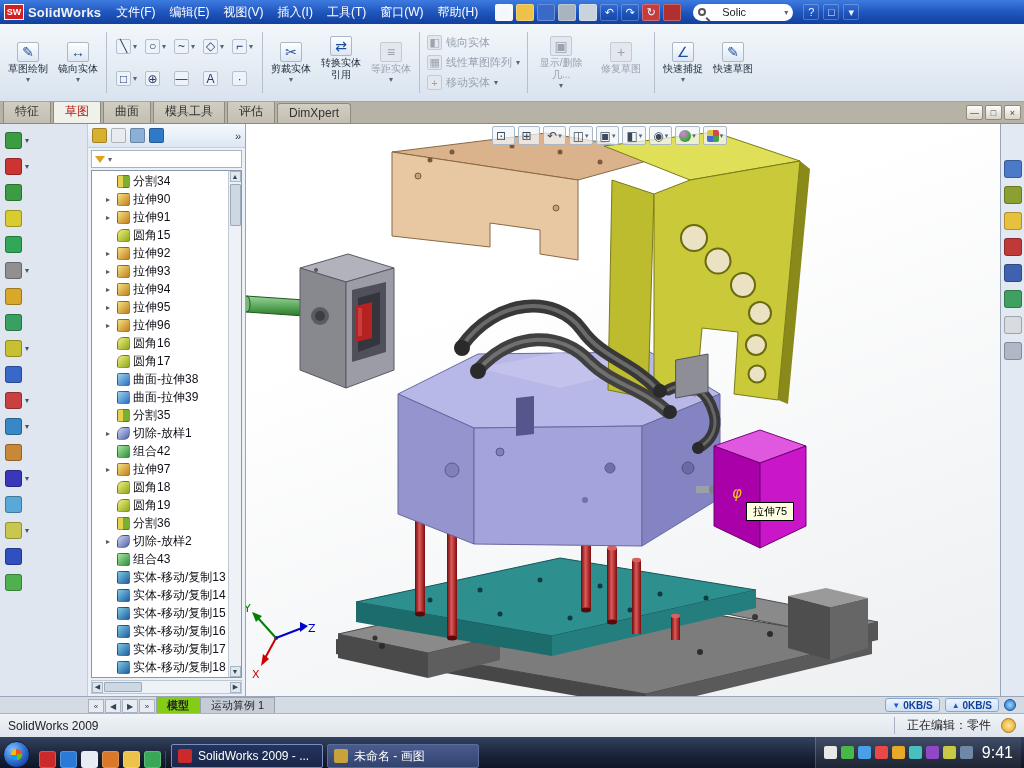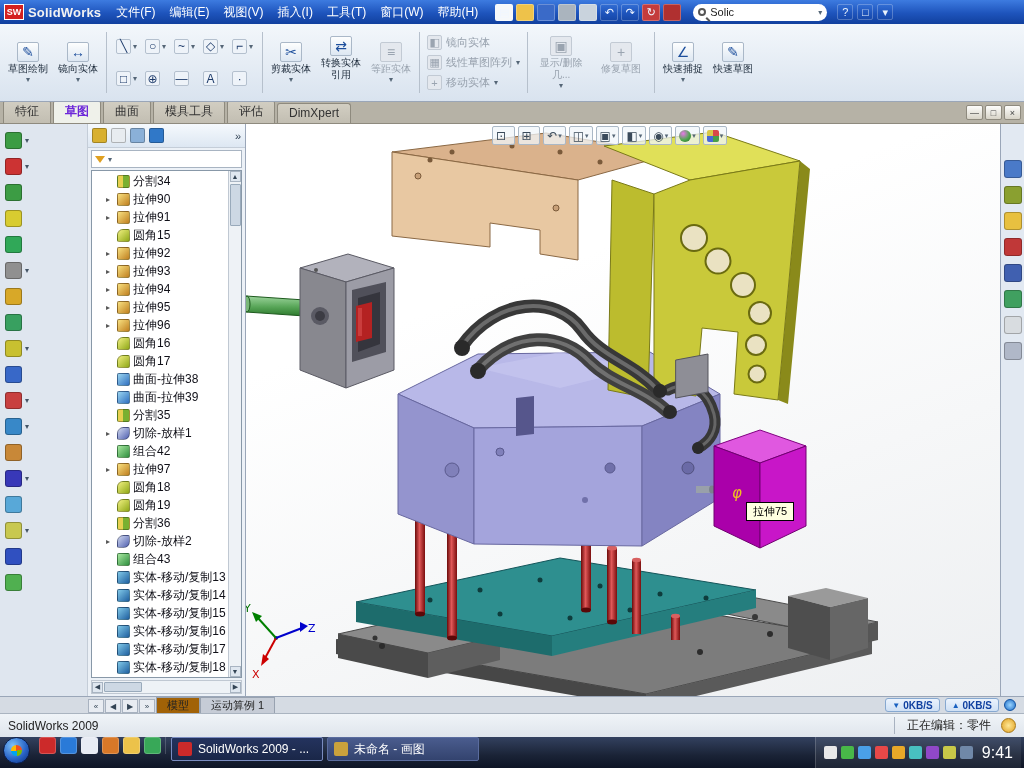--- a/index.html
+++ b/index.html
@@ -9,21 +9,21 @@
 
 
 .titlebar{height:24px;flex:none;background:linear-gradient(180deg,#3d7be0,#1e54bc 55%,#11409e);display:flex;align-items:center;padding:0 4px;gap:2px;color:#fff}
 .logo{display:flex;align-items:center;gap:4px;margin-right:6px}
 .logo-badge{width:20px;height:16px;background:#d42020;border:1px solid #fff;color:#fff;font-weight:bold;font-size:9px;display:flex;align-items:center;justify-content:center}
 .logo-text{font-weight:bold;font-size:13px;color:#f2f2f2;letter-spacing:.2px}
 .menubar{display:flex;align-items:center}
 .menu-item{padding:3px 7px;font-size:12px;color:#fff;white-space:nowrap}
 .std-icons{display:flex;align-items:center;gap:3px;margin-left:8px}
 .ticon{width:18px;height:17px;border-radius:2px;display:flex;align-items:center;justify-content:center;font-size:11px;color:#f0f6ff;border:1px solid rgba(255,255,255,.25)}
-.searchbox{margin-left:10px;width:134px;height:17px;background:#fff;border-radius:9px;display:flex;align-items:center;padding:0 5px;gap:4px;color:#333}
+.searchbox{margin-left:10px;width:100px;height:17px;background:#fff;border-radius:9px;display:flex;align-items:center;padding:0 5px;gap:16px;color:#333}
 .mag{width:8px;height:8px;border:2px solid #555;border-radius:50%;position:relative;flex:none}
 .mag::after{content:"";position:absolute;width:2px;height:5px;background:#555;left:7px;top:7px;transform:rotate(-45deg)}
 .search-text{flex:1;font-size:11px;color:#222;overflow:hidden;white-space:nowrap}
 .sarrow{font-size:8px;color:#567}
 .right-ticons{display:flex;align-items:center;gap:4px;margin-left:8px}
 .rticon{width:16px;height:16px;display:flex;align-items:center;justify-content:center;font-size:11px;color:#eaf2fc;border:1px solid rgba(255,255,255,.25);border-radius:2px}
 
 
 .cmdbar{height:78px;flex:none;background:linear-gradient(#f3f7fb,#d9e3ef);border-bottom:1px solid #9aa6b8;display:flex;align-items:stretch;padding:2px 4px;position:relative}
 .watermark{position:absolute;right:34px;top:2px;font-size:60px;font-style:italic;font-weight:bold;color:#ccd6e2;font-family:"DejaVu Serif",serif;letter-spacing:-4px;pointer-events:none}
@@ -41,21 +41,21 @@
 .pat-btn{display:flex;align-items:center;gap:4px;font-size:11px;color:#1c2a3a;white-space:nowrap}
 .picon{width:15px;height:15px;font-size:11px;display:flex;align-items:center;justify-content:center;background:#e8eef6;border:1px solid #a8b4c4;color:#1c4e9c;border-radius:2px}
 [data-disabled="true"]{color:#98a2ae}
 [data-disabled="true"] .bicon,[data-disabled="true"] .picon{color:#9aa4b0;background:#e4e8ee;border-color:#c2cad4}
 [data-show="false"]{visibility:hidden}
 
 
 .tabrow{height:22px;flex:none;background:#b6b2a6;border-bottom:1px solid #8e8a7e;display:flex;align-items:flex-end;padding:2px 3px 0;gap:2px}
 .cm-tabs{display:flex;align-items:flex-end;gap:2px}
 .cm-tab{padding:2px 11px 3px;font-size:12px;background:linear-gradient(#d2cec2,#c2beb2);border:1px solid #8e8a7e;border-bottom:none;border-radius:3px 3px 0 0;color:#333;white-space:nowrap}
-.cm-tab[data-active="true"]{background:#eff1ea;font-weight:bold;color:#6d28d9}
+.cm-tab[data-active="true"]{background:#eff1ea;font-weight:normal;color:#b91c1c}
 .win-btns{margin-left:auto;display:flex;gap:2px;padding-bottom:3px}
 .wbtn{width:17px;height:15px;background:linear-gradient(#fdfdfb,#d8d4c8);border:1px solid #8e8a7e;font-size:9px;display:flex;align-items:center;justify-content:center;color:#444;border-radius:2px}
 
 
 .client{flex:none;height:572px;display:flex}
 .left-toolbar{width:88px;flex:none;padding:8px 0 0 5px;display:flex;flex-direction:column;gap:9px;background:#dfe6ef;border-right:1px solid #c4cdd8}
 .lt-item{display:flex;align-items:center;gap:3px;height:17px}
 .lt-icon{width:17px;height:17px;border:1px solid rgba(0,0,0,.28);border-radius:3px;flex:none}
 .lt-arr{font-size:8px;color:#456}
 
@@ -98,32 +98,32 @@
 .hicon[data-kind="scene"] .hglyph{width:12px;height:12px;border-radius:2px;background:conic-gradient(#d84848 0 90deg,#48a048 0 180deg,#4868d8 0 270deg,#d8c848 0)}
 .vtooltip{position:absolute;left:500px;top:378px;background:#ffffe1;border:1px solid #000;padding:1px 6px;font-size:11px;color:#000;white-space:nowrap}
 
 .right-toolbar{width:24px;flex:none;background:#e2e9f2;border-left:1px solid #9aa6b8;display:flex;flex-direction:column;align-items:center;padding-top:36px;gap:8px}
 .rt-icon{width:18px;height:18px;border-radius:3px;border:1px solid rgba(0,0,0,.25)}
 
 
 .bottombar{height:17px;flex:none;background:#d5dbe3;border-top:1px solid #9aa6b8;display:flex;align-items:flex-end;padding-left:88px}
 .bnav{width:16px;height:14px;font-size:8px;display:flex;align-items:center;justify-content:center;background:#e8ecf2;border:1px solid #a8b2c0;color:#345;margin-right:1px}
 .btab{padding:0 10px;height:16px;font-size:11px;display:flex;align-items:center;background:#c6ccd6;border:1px solid #98a2b0;border-bottom:none;color:#222;white-space:nowrap}
-.btab[data-active="true"]{background:#a16207;font-weight:normal}
+.btab[data-active="true"]{background:#84cc16;font-weight:bold}
 .netmon{margin-left:auto;display:flex;align-items:center;gap:5px;padding:0 8px 1px}
 .nbadge{display:flex;align-items:center;gap:3px;background:linear-gradient(#ebf3fd,#cfe0f4);border:1px solid #86a8d0;border-radius:3px;height:14px;padding:0 6px;font-size:10px;color:#1040a0;font-weight:bold}
 .nicon{font-size:8px;color:#1860c0}
 .ncircle{width:12px;height:12px;border-radius:50%;background:radial-gradient(#9ad4ff,#2070c8);border:1px solid #1050a0}
 
 .statusbar{height:24px;flex:none;background:linear-gradient(#f0f4f8,#dfe5ec);border-top:1px solid #aab4c0;display:flex;align-items:center;padding:0 8px;color:#222}
 .status-right{margin-left:auto;display:flex;align-items:center;gap:10px}
 .mode{border-left:1px solid #a8b2c0;padding-left:12px}
 .status-help{width:15px;height:15px;border-radius:50%;background:radial-gradient(#ffe896,#e0a020);border:1px solid #a87818}
 
-.taskbar{height:31px;flex:none;background:linear-gradient(180deg,#33415f,#1a2336 60%,#0e1526);display:flex;align-items:flex-start;padding:0 3px;gap:5px}
+.taskbar{height:31px;flex:none;background:linear-gradient(180deg,#33415f,#1a2336 60%,#0e1526);display:flex;align-items:flex-end;padding:0 3px;gap:5px}
 .start-orb{width:27px;height:27px;border-radius:50%;background:radial-gradient(circle at 35% 30%,#7ec0f8,#2a66c8 55%,#0a2a78);border:1px solid #0a1c48;position:relative;flex:none}
 .orb-flag{position:absolute;inset:7px;border-radius:50%;background:conic-gradient(#f25022 0 90deg,#7fba00 0 180deg,#00a4ef 0 270deg,#ffb900 0)}
 .ql{display:flex;gap:4px;padding:0 4px;border-right:1px solid rgba(255,255,255,.18)}
 .ql-icon{width:17px;height:17px;border-radius:3px;border:1px solid rgba(255,255,255,.2)}
 .tasks{display:flex;gap:4px}
 .task{width:152px;height:24px;display:flex;align-items:center;gap:6px;padding:0 6px;border-radius:2px;background:linear-gradient(#4a5c8e,#33436e);border:1px solid #5a6c9e;color:#fff;font-size:12px;overflow:hidden;white-space:nowrap}
 .task[data-active="true"]{background:linear-gradient(#24335e,#1a2748);border-color:#7a8cc0}
 .task-icon{width:14px;height:14px;border-radius:2px;flex:none}
 .tray{margin-left:auto;display:flex;align-items:center;gap:4px;background:rgba(255,255,255,.07);height:100%;padding:0 8px;border-left:1px solid rgba(255,255,255,.18)}
 .tray-icon{width:13px;height:13px;border-radius:2px}

